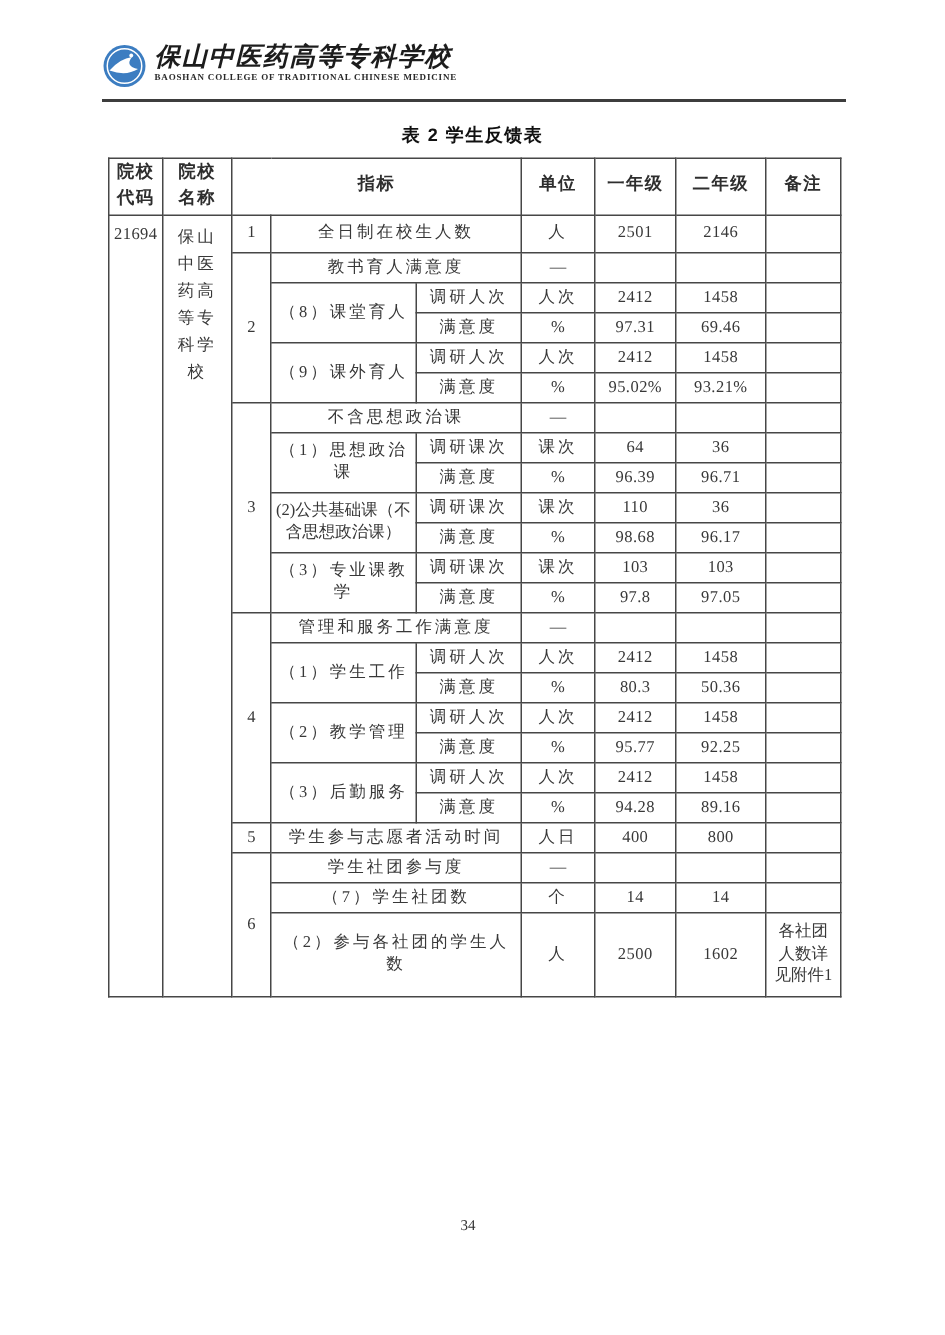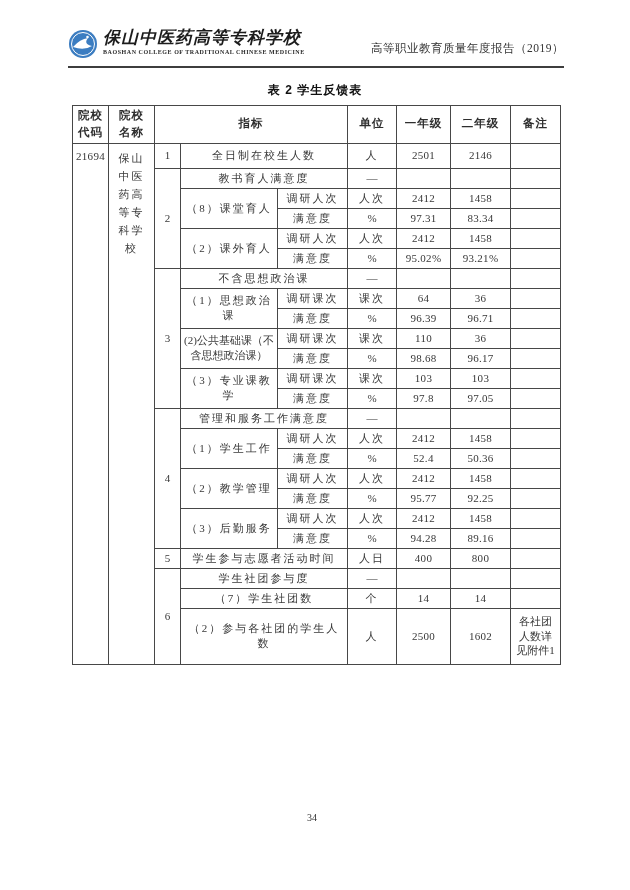--- a/index.html
+++ b/index.html
@@ -116,21 +116,20 @@
         <circle cx="15" cy="15" r="11.5" fill="none" stroke="#ffffff" stroke-width="1"></circle>
         <path d="M5 18 Q12 10 20 9 Q15 15 24 17 Q16 22 5 18 Z" fill="#ffffff"></path>
         <circle cx="19.5" cy="8" r="1.3" fill="#ffffff"></circle>
       </svg>
     </span>
     <div class="brand-text">
       <div class="school-cn">保山中医药高等专科学校</div>
       <div class="school-en">BAOSHAN COLLEGE OF TRADITIONAL CHINESE MEDICINE</div>
     </div>
   </div>
-  <div class="report-title">高等职业教育质量年度报告（2019）</div>
 </div>
 
 <div class="table-title">表 2 学生反馈表</div>
 
 <table class="fb">
   <colgroup>
     <col style="width:36px">
       <col style="width:46px">
       <col style="width:26px">
     <col style="width:97px">
@@ -175,25 +174,25 @@
       <td class="cn">调研人次</td>
       <td class="cn">人次</td>
       <td class="num">2412</td>
       <td class="num">1458</td>
       <td></td>
     </tr>
     <tr class="r-std">
       <td class="cn">满意度</td>
       <td>%</td>
       <td class="num">97.31</td>
-      <td class="num">83.34</td>
-      <td></td>
-    </tr>
-    <tr class="r-std">
-      <td rowspan="2" class="cn">（2）课外育人</td>
+      <td class="num">69.46</td>
+      <td></td>
+    </tr>
+    <tr class="r-std">
+      <td rowspan="2" class="cn">（9）课外育人</td>
       <td class="cn">调研人次</td>
       <td class="cn">人次</td>
       <td class="num">2412</td>
       <td class="num">1458</td>
       <td></td>
     </tr>
     <tr class="r-std">
       <td class="cn">满意度</td>
       <td>%</td>
       <td class="num">95.02%</td>
@@ -267,21 +266,21 @@
       <td rowspan="2" class="cn">（1）学生工作</td>
       <td class="cn">调研人次</td>
       <td class="cn">人次</td>
       <td class="num">2412</td>
       <td class="num">1458</td>
       <td></td>
     </tr>
     <tr class="r-std">
       <td class="cn">满意度</td>
       <td>%</td>
-      <td class="num">52.4</td>
+      <td class="num">80.3</td>
       <td class="num">50.36</td>
       <td></td>
     </tr>
     <tr class="r-std">
       <td rowspan="2" class="cn">（2）教学管理</td>
       <td class="cn">调研人次</td>
       <td class="cn">人次</td>
       <td class="num">2412</td>
       <td class="num">1458</td>
       <td></td>

